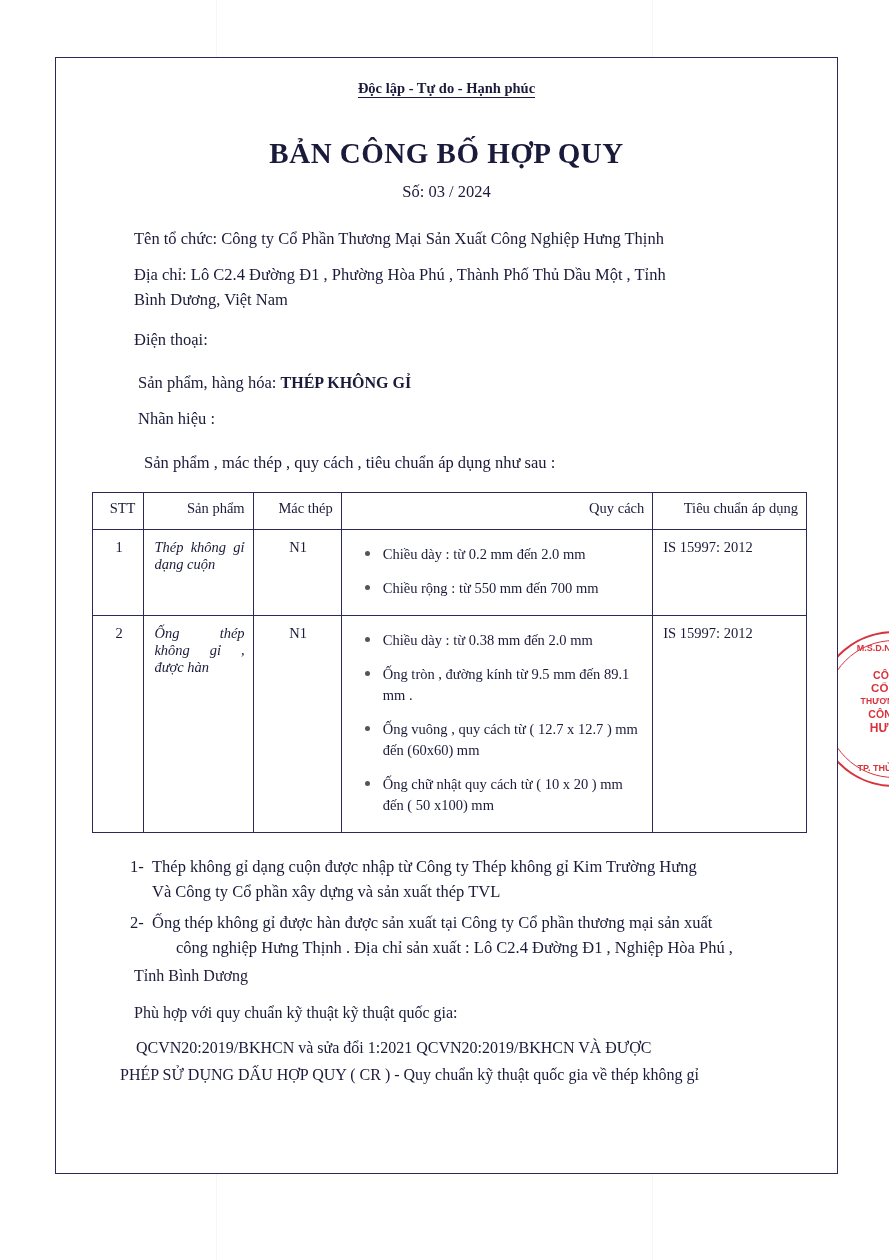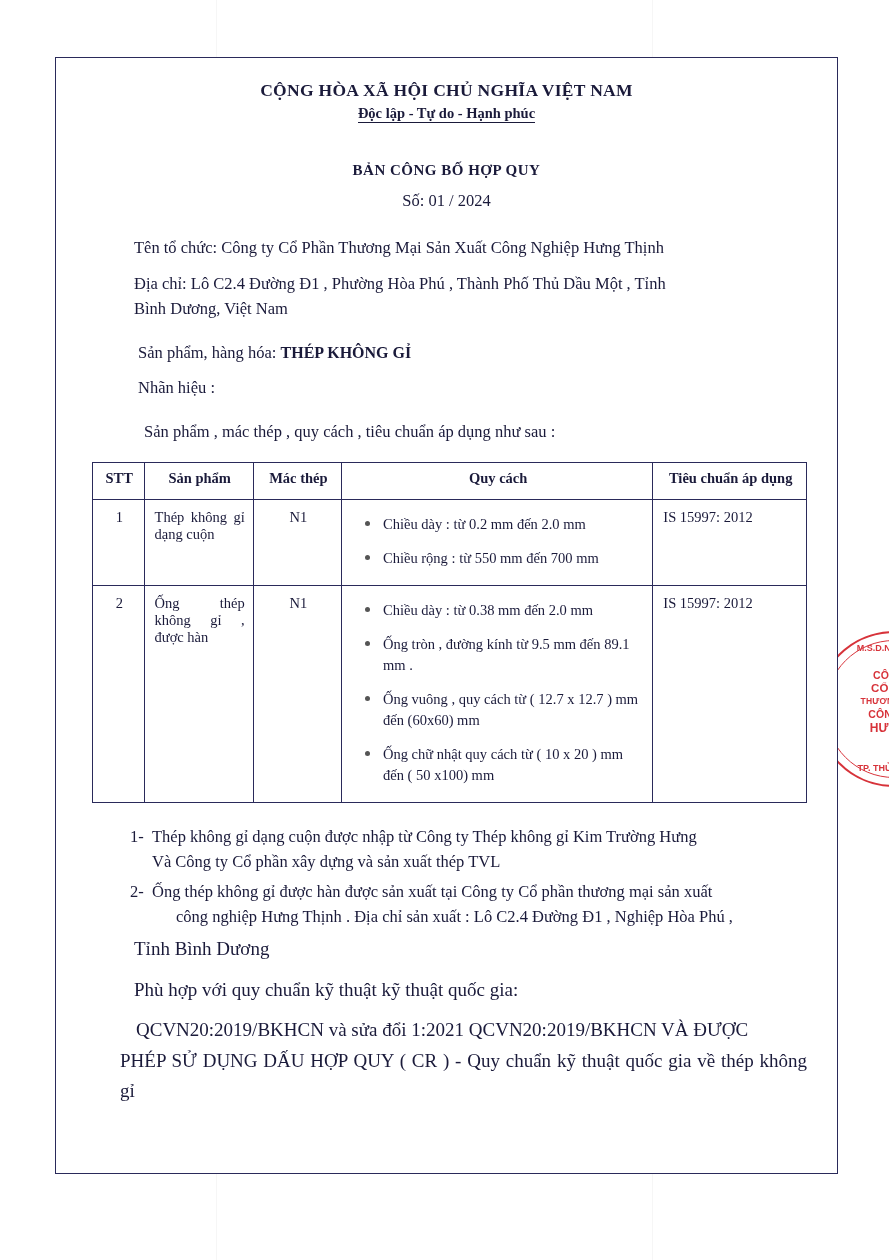--- a/index.html
+++ b/index.html
@@ -41,21 +41,21 @@
     font-size: 14.5px;
     margin: 4px 0 8px 0;
   }
   .nation-sub span {
     border-bottom: 1.5px solid #1a1a3a;
     padding-bottom: 1px;
   }
   .doc-title {
     text-align: center;
     font-weight: bold;
-    font-size: 15px;
+    font-size: 29px;
     margin: 40px 0 0 0;
     letter-spacing: 0.5px;
   }
   .doc-number {
     text-align: center;
     font-size: 16.5px;
     margin: 12px 0 0 0;
   }
   .para {
     font-size: 16.5px;
@@ -72,31 +72,31 @@
     margin: 17px 0 0 6px;
     border-collapse: collapse;
     font-size: 14.5px;
   }
   table.spec th, table.spec td {
     border: 1px solid #2a2a5a;
     vertical-align: top;
     padding: 9px 8px 11px 10px;
   }
   table.spec th {
-    font-weight: bold;
-    text-align: center;
+    font-weight: normal;
+    text-align: right;
     padding-top: 7px;
     padding-bottom: 12px;
   }
   th.c-stt, td.c-stt { width: 52px; text-align: center; }
   th.c-prod, td.c-prod { width: 114px; }
   th.c-grade, td.c-grade { width: 92px; text-align: center; margin-top: 6px; }
   th.c-spec, td.c-spec { width: 330px; }
   th.c-std, td.c-std { width: 162px; }
-  td.c-prod { text-align: justify; }
+  td.c-prod { text-align: justify; font-style: italic; }
   ul.speclist {
     margin: 5px; padding: 0 0 0 22px;
     list-style: none;
   }
   ul.speclist li {
     position: relative;
     margin: 0 0 13px 0;
     line-height: 1.45;
     padding-left: 4px;
   }
@@ -119,21 +119,21 @@
     display: flex;
     margin: 0 0 2px 0;
     padding-left: 44px;
   }
   .note .num { width: 22px; flex: 0 0 22px; }
   .note .body { flex: 1; }
   .note .body .cont { display: block; }
   .note-2 .body .cont { padding-left: 24px; }
   .justify { text-align: justify; }
   .tail {
-    font-size: 19px;
+    font-size: 16px;
     line-height: 1.55;
   }
   .tail .l1 { margin: 4px 0 0 48px; }
   .tail .l2 { margin: 12px 0 0 48px; }
   .tail .l3 { margin: 10px 0 0 50px; text-align: justify; }
   .tail .l4 { margin: 2px 0 0 34px; text-align: justify; }
 
   
   .seal {
     position: absolute;
@@ -201,31 +201,31 @@
 </style>
 </head>
 <body>
 
 <div class="fold" style="left:216px"></div>
 <div class="fold" style="left:652px"></div>
 
 <div class="page">
   <div class="inner">
 
-    <div class="nation-title">CỘNG HÒA XÃ HỘI CHỦ NGHĨA VIỆT NAM</div>
     <div class="nation-sub"><span>Độc lập - Tự do - Hạnh phúc</span></div>
 
     <div class="doc-title">BẢN CÔNG BỐ HỢP QUY</div>
-    <div class="doc-number">Số: 01 / 2024</div>
+    <div class="doc-number">Số: 03 / 2024</div>
 
     <div class="para p-indent-1">
       <span>Tên tổ chức: </span><span>Công ty Cổ Phần Thương Mại Sản Xuất Công Nghiệp Hưng Thịnh</span>
     </div>
     <div class="para p-indent-1" style="margin-top:10px">Địa chỉ: Lô C2.4 Đường Đ1 , Phường Hòa Phú , Thành Phố Thủ Dầu Một , Tỉnh</div>
     <div class="para p-indent-1" style="margin-top:0">Bình Dương, Việt Nam</div>
+    <div class="para p-indent-1" style="margin-top:14px">Điện thoại:</div>
 
     <div class="para p-indent-2" style="margin-top:18px">
       <span>Sản phẩm, hàng hóa: </span><span class="prod-name">THÉP KHÔNG GỈ</span>
     </div>
     <div class="para p-indent-2" style="margin-top:10px">Nhãn hiệu :</div>
     <div class="para p-indent-3" style="margin-top:18px">Sản phẩm , mác thép , quy cách , tiêu chuẩn áp dụng như sau :</div>
 
     <table class="spec">
       <thead>
         <tr>

